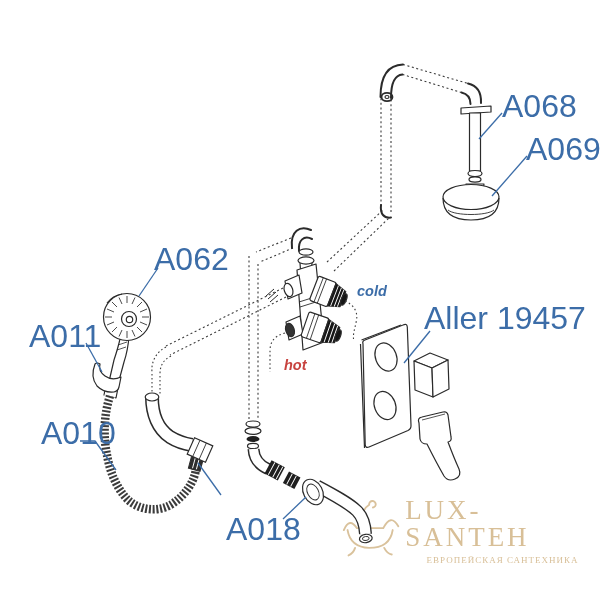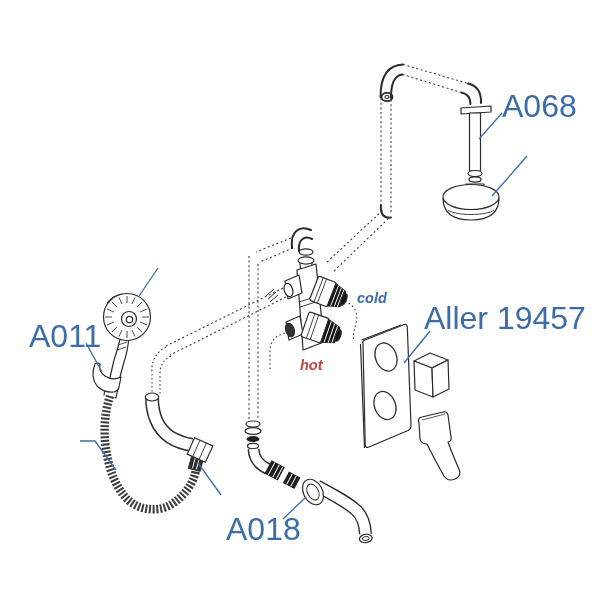--- a/index.html
+++ b/index.html
@@ -7,31 +7,45 @@
     --hot-red:#c7423e;
     --tan:#d8bf97;
     --line:#2b2b2b;
   }
   html,body{margin:0;padding:0;background:#fff;}
   .stage{position:relative;width:600px;height:600px;background:#fff;overflow:hidden;
          font-family:"Liberation Sans",sans-serif;}
   .artwork{position:absolute;left:0;top:0;z-index:2;}
   .lbl{position:absolute;z-index:3;font-size:32px;line-height:1;color:var(--label-blue);white-space:nowrap;}
   .lbl.small{font-size:14.5px;font-weight:bold;font-style:italic;}
-  .lbl.hot{color:var(--hot-red);margin-left:16px;}
+  .lbl.hot{color:var(--hot-red);}
   .watermark{position:absolute;left:341px;top:497px;z-index:1;display:flex;align-items:center;gap:4px;}
   .wm-text{display:flex;flex-direction:column;align-items:center;}
   .wm-brand{font-family:"Liberation Serif",serif;font-size:27px;line-height:1;letter-spacing:3px;color:var(--tan);}
   .wm-tagline{font-family:"Liberation Serif",serif;font-size:9px;letter-spacing:1px;color:var(--tan);margin-top:4px;}
 </style>
 </head>
 <body>
 
 <div class="stage">
 
+  <div class="watermark">
+    <svg width="62" height="62" viewBox="0 0 64 64">
+      <g fill="none" stroke="var(--tan)" stroke-width="2" stroke-linecap="round" opacity="0.95">
+        <path d="M30,4 C24,8 22,14 25,20 M30,4 a3.5,3.5 0 1 1 4,3"></path>
+        <path d="M3,31 Q9,17 17,29 L45,29 Q53,13 61,27"></path>
+        <path d="M7,31 Q10,49 30,50 Q52,50 55,31"></path>
+        <path d="M15,50 q-2,6 -7,8 M46,50 q3,6 8,7"></path>
+      </g>
+    </svg>
+    <div class="wm-text">
+      <div class="wm-brand">LUX-SANTEH</div>
+      <div class="wm-tagline">ЕВРОПЕЙСКАЯ САНТЕХНИКА</div>
+    </div>
+  </div>
 
   <svg class="artwork" width="600" height="600" viewBox="0 0 600 600">
 
     <g fill="none" stroke="#3d3d3d" stroke-width="1.1" stroke-dasharray="2 2.6">
 
       <path d="M327,262 L383,210"></path>
       <path d="M334,271 L390,217"></path>
 
       <path d="M381,206 L381,97"></path>
       <path d="M391,212 L391,98"></path>
@@ -208,18 +222,21 @@
       <path d="M158,268 L139,296"></path>
       <path d="M86,343 L102,372"></path>
       <path d="M80,441 L95,441 L116,470"></path>
       <path d="M198,463 L221,495"></path>
       <path d="M283,519 L306,497"></path>
       <path d="M430,331 L404,363"></path>
     </g>
   </svg>
 
   <div class="lbl" style="left:502px;top:90px">A068</div>
+  <div class="lbl" style="left:526px;top:133px">A069</div>
+  <div class="lbl" style="left:154px;top:243px">A062</div>
   <div class="lbl" style="left:29px;top:320px">A011</div>
+  <div class="lbl" style="left:41px;top:417px">A010</div>
   <div class="lbl" style="left:226px;top:513px">A018</div>
   <div class="lbl" style="left:424px;top:302px">Aller 19457</div>
-  <div class="lbl small" style="left:357px;top:291px">cold</div>
+  <div class="lbl small" style="left:357px;top:284px">cold</div>
   <div class="lbl small hot" style="left:284px;top:358px">hot</div>
 </div>
 
 </body></html>

